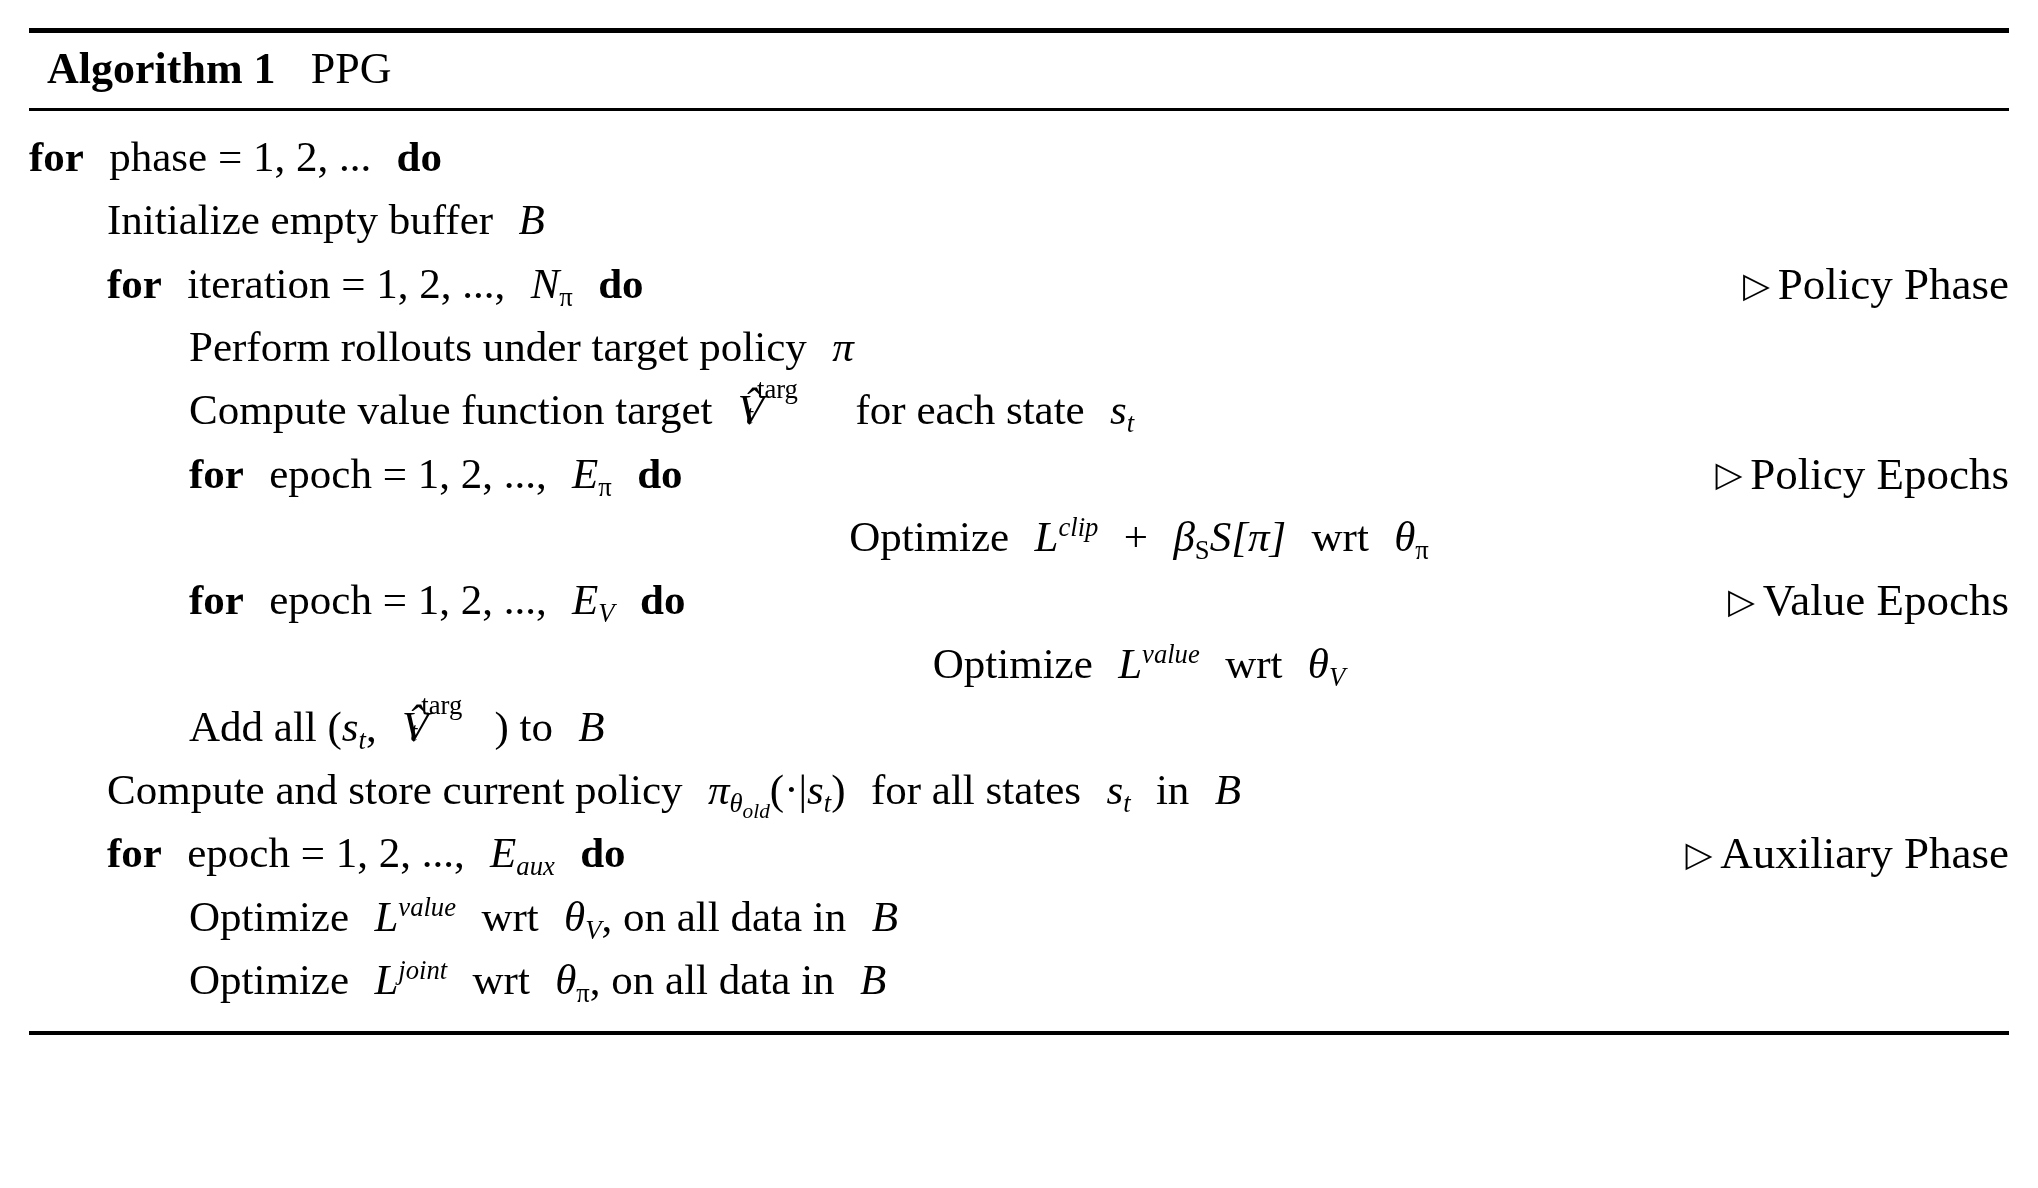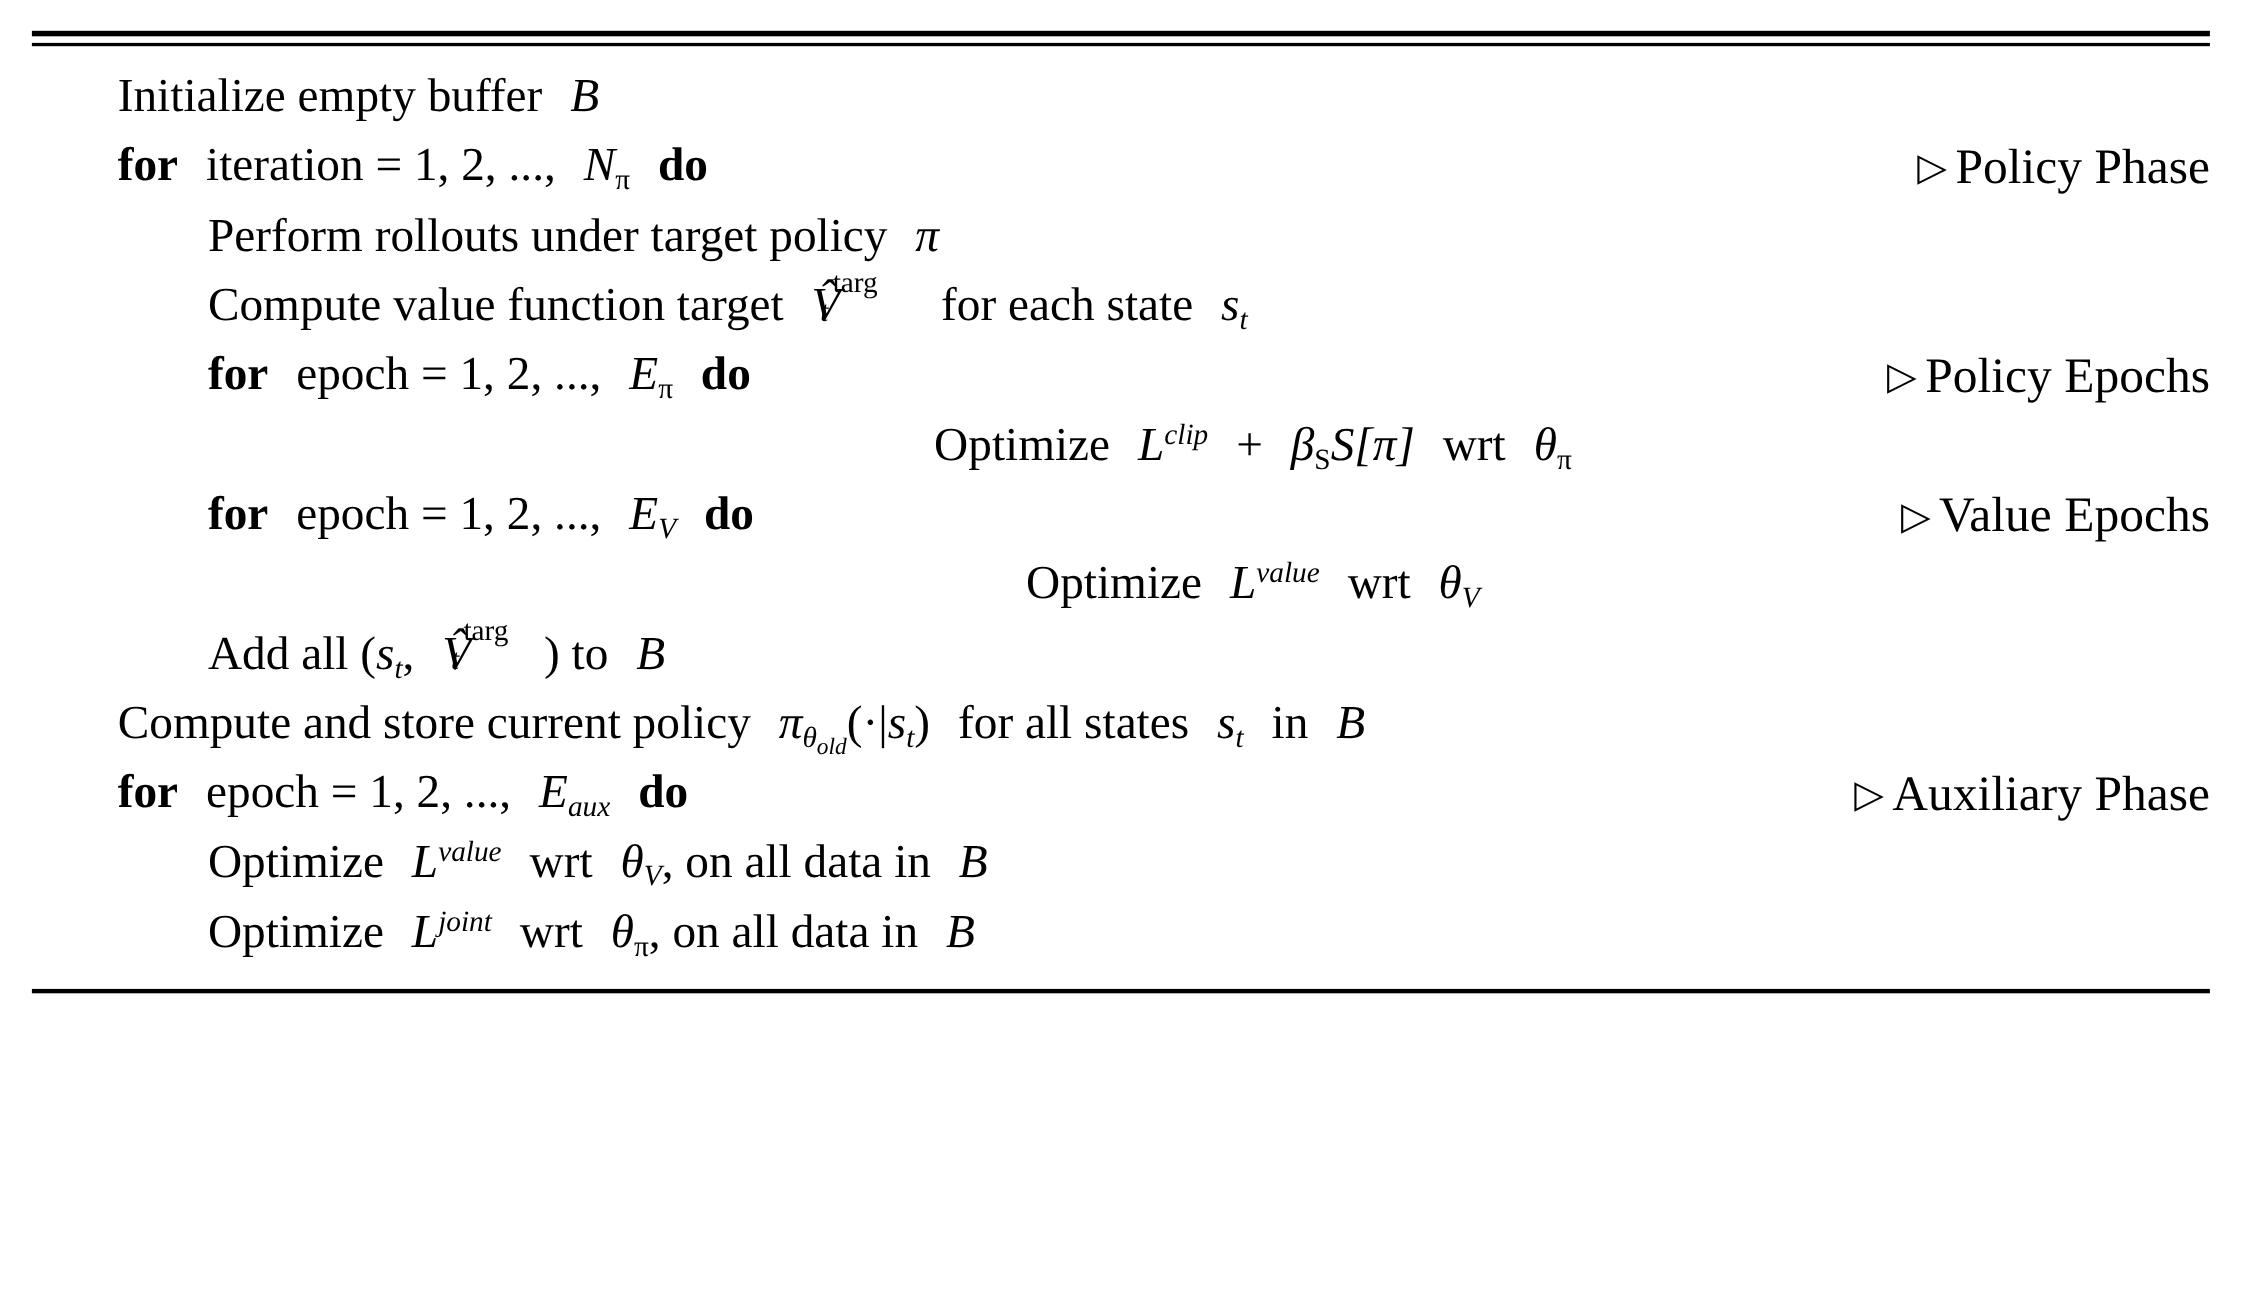--- a/index.html
+++ b/index.html
@@ -119,25 +119,34 @@
   .gap { display: inline-block; width: 0.34em; }
   .gapw { display: inline-block; width: 0.55em; }
 </style>
 </head>
 <body>
 
 <div class="algorithm">
 
   <div class="rule-top"></div>
 
+  <div class="caption">
+    <span class="kw">Algorithm 1</span>
+    <span class="gapw"></span><span>PPG</span>
+  </div>
 
   <div class="rule-mid"></div>
 
   <div class="body">
 
+    <div class="line">
+      <span class="kw">for</span>
+      <span class="gap"></span><span>phase = 1, 2, ...</span>
+      <span class="gap"></span><span class="kw">do</span>
+    </div>
 
     <div class="line ind1">
       <span>Initialize empty buffer</span>
       <span class="gap"></span><span class="math">B</span>
     </div>
 
     <div class="line ind1">
       <span class="kw">for</span>
       <span class="gap"></span><span>iteration = 1, 2, ...,</span>
       <span class="gap"></span><span class="math"><span>N</span><sub class="up">π</sub></span>

